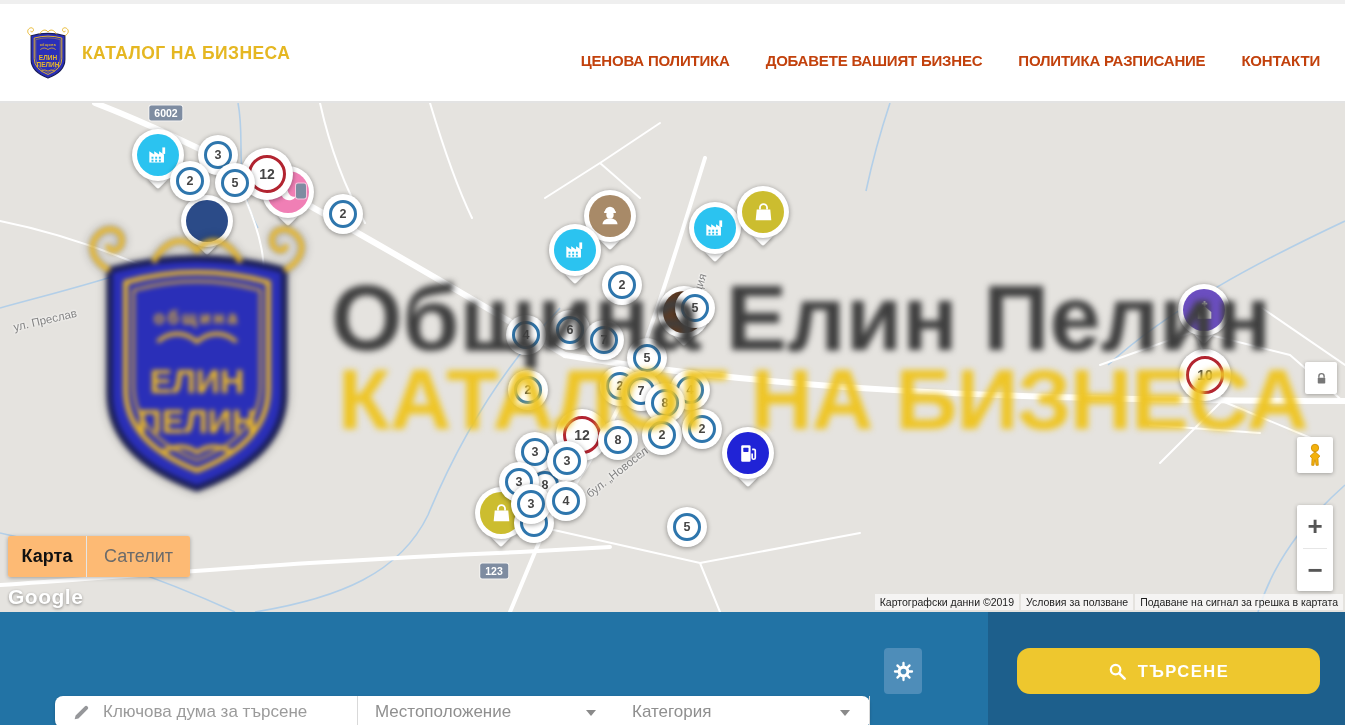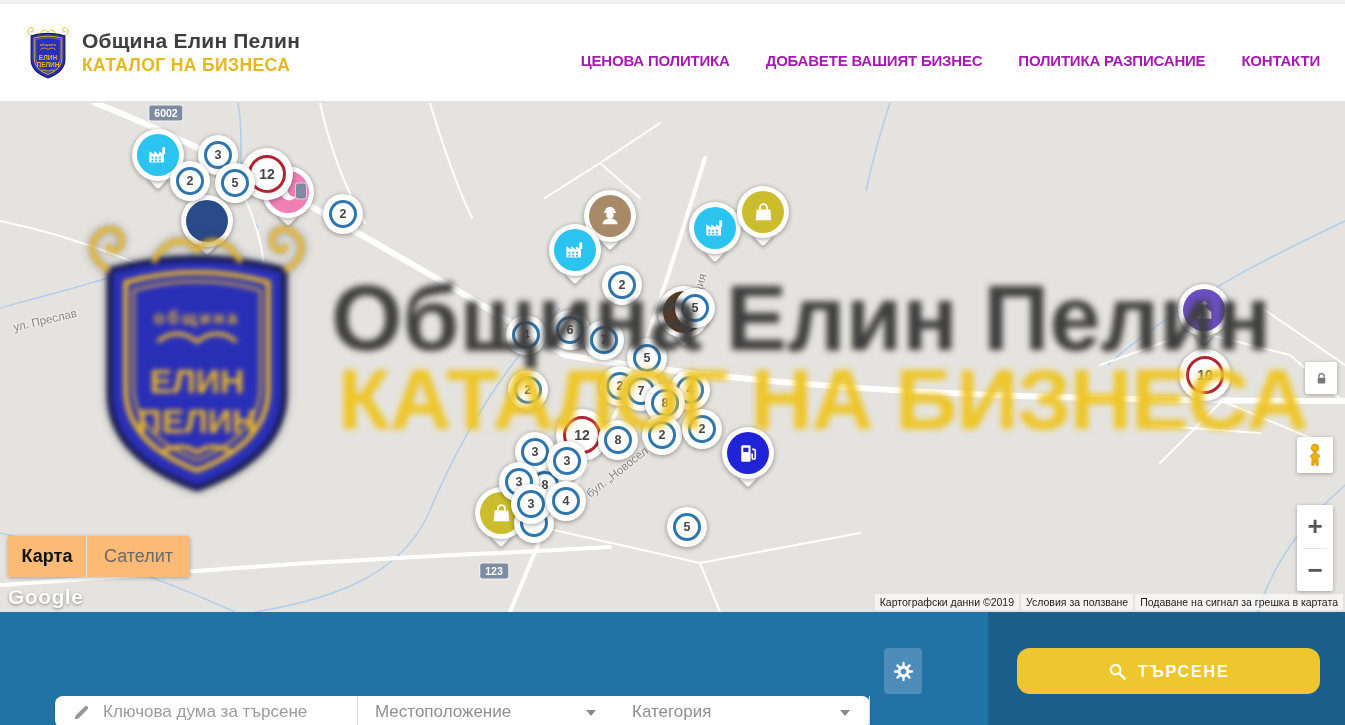--- a/index.html
+++ b/index.html
@@ -6,21 +6,21 @@
   html,body { width:1345px; height:725px; overflow:hidden; font-family:"Liberation Sans", sans-serif; background:#fff; }
   .page { position:relative; width:1345px; height:725px; }
 
   
   .topstrip { height:4px; background:#efefef; }
   header { position:relative; height:99px; background:#fff; border-bottom:2px solid #e3e3e3; display:flex; align-items:center; padding:0 25px; }
   .brand { display:flex; align-items:center; gap:11px; cursor:pointer; }
   .brand-title { font-size:21px; font-weight:bold; color:#3f3f3f; letter-spacing:.2px; }
   .brand-sub { font-size:17.5px; font-weight:bold; color:#e5b722; letter-spacing:.4px; margin-top:2px; }
   nav { margin-left:auto; margin-top:16px; display:flex; gap:36px; }
-  nav span { font-size:15px; font-weight:bold; color:#a21caf; letter-spacing:-0.2px; cursor:pointer; white-space:nowrap; }
+  nav span { font-size:15px; font-weight:bold; color:#c2410c; letter-spacing:-0.2px; cursor:pointer; white-space:nowrap; }
 
   
   .map { position:absolute; top:103px; left:0; width:1345px; height:509px; background:#e5e3df; overflow:hidden; cursor:grab; }
   .roads { position:absolute; inset:0; }
   .road { fill:none; stroke:#ffffff; stroke-width:4; stroke-linecap:round; }
   .road.main { stroke-width:6; }
   .road.thin { stroke-width:2; }
   .stream { fill:none; stroke:#b3cfe8; stroke-width:1.6; }
 
   .street-label { position:absolute; font-size:11.5px; color:#838383; text-shadow:0 0 3px #fff,0 0 3px #fff; white-space:nowrap; transform-origin:center; z-index:2; }
@@ -88,21 +88,20 @@
         <path d="M16 30 C8 26 4 18 10 12 C15 7 23 9 22 16 C21 21 15 21 15 17" fill="none" stroke="#e7b62a" stroke-width="2.5"></path>
         <path d="M104 30 C112 26 116 18 110 12 C105 7 97 9 98 16 C99 21 105 21 105 17" fill="none" stroke="#e7b62a" stroke-width="2.5"></path>
         <path d="M38 26 C44 14 54 12 60 20 C66 12 76 14 82 26" fill="none" stroke="#e7b62a" stroke-width="2.5"></path>
         <text x="60" y="57" font-size="9" letter-spacing="1.5" class="shield-txt">община</text>
         <path d="M40 66 Q50 58 60 66 Q70 58 80 66" fill="none" stroke="#e7b62a" stroke-width="2"></path>
         <text x="60" y="92" font-size="17" class="shield-txt">ЕЛИН</text>
         <text x="60" y="112" font-size="17" class="shield-txt">ПЕЛИН</text>
         <path d="M42 122 Q52 116 60 122 Q68 116 78 122" fill="none" stroke="#e7b62a" stroke-width="2"></path>
       </svg>
       <div>
-        <div class="brand-title">Община Елин Пелин</div>
         <div class="brand-sub">КАТАЛОГ НА БИЗНЕСА</div>
       </div>
     </div>
     <nav>
       <span>ЦЕНОВА ПОЛИТИКА</span>
       <span>ДОБАВЕТЕ ВАШИЯТ БИЗНЕС</span>
       <span>ПОЛИТИКА РАЗПИСАНИЕ</span>
       <span>КОНТАКТИ</span>
     </nav>
   </header>

